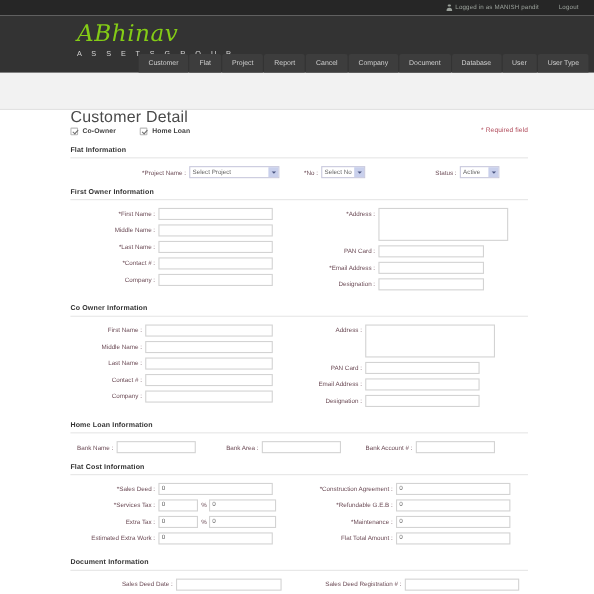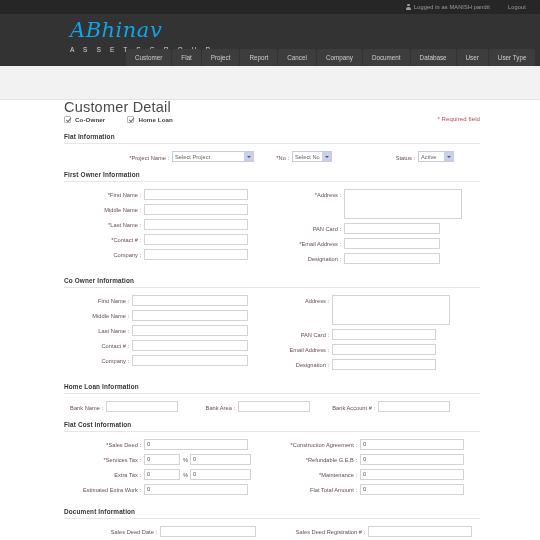--- a/index.html
+++ b/index.html
@@ -54,21 +54,21 @@
   }
   .brand {
     position: absolute;
     left: 70px;
     top: 3px;
   }
   .brand-name {
     font-family: "DejaVu Serif", serif;
     font-style: italic;
     font-size: 21px;
-    color: #0ea5e9;
+    color: #84cc16;
     letter-spacing: .5px;
     line-height: 26px;
     font-weight: 400;
   }
   .brand-sub {
     font-size: 6.6px;
     color: #d8d8d8;
     letter-spacing: 3.6px;
     margin-top: 3px;
     white-space: nowrap;

